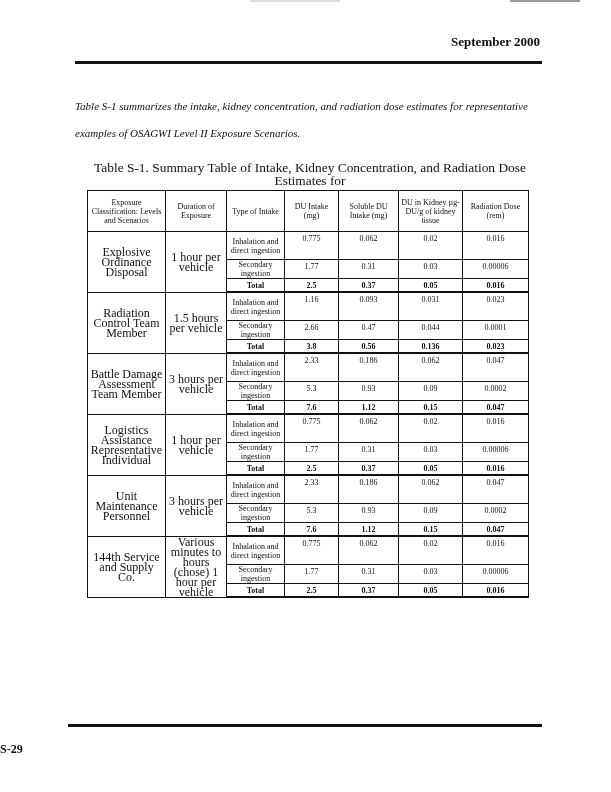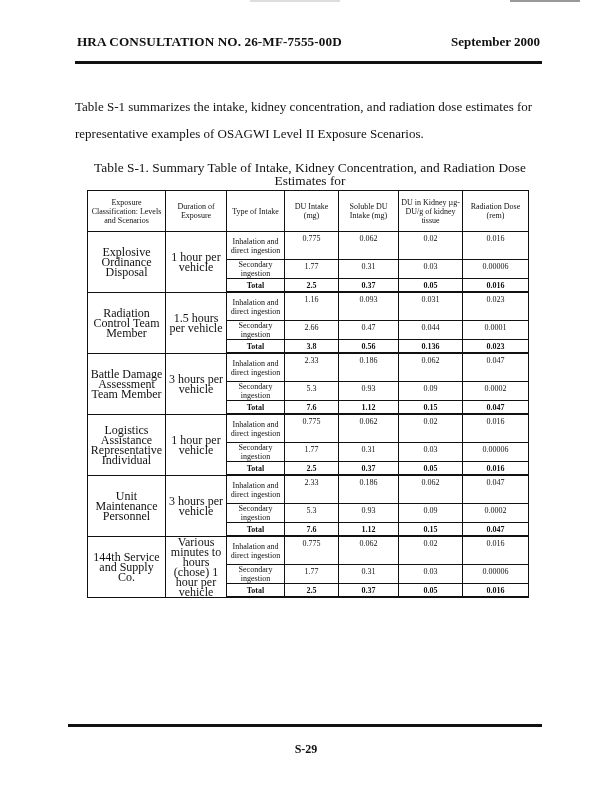--- a/index.html
+++ b/index.html
@@ -2,44 +2,43 @@
 <html><head>
 <meta charset="utf-8">
 <style>
   html, body { margin:0; padding:0; background:#ffffff; }
   body { width:611px; height:792px; position:relative; overflow:hidden;
          font-family:"Liberation Serif", "DejaVu Serif", serif; color:#111; }
   .header { position:absolute; left:77px; top:34px; width:463px; height:20px; }
   .header .title { position:absolute; left:0; top:0; font-weight:bold; font-size:13.2px; letter-spacing:0.1px; }
   .header .date { position:absolute; right:0; top:0; font-weight:bold; font-size:13px;text-align:center; }
   .rule-top { position:absolute; left:75px; top:61px; width:467px; height:3px; background:#111; }
-  .intro { position:absolute; left:75px; top:93px; width:470px; font-size:13px; line-height:27px; }
+  .intro { position:absolute; left:75px; top:93px; width:470px; font-size:11px; line-height:27px;font-style:italic; }
   .caption { position:absolute; left:70px; top:161px; width:480px; text-align:center; font-size:13.4px; line-height:13px; }
   table.t { position:absolute; left:87px; top:190px; width:441px; border-collapse:collapse;
             font-size:8px; line-height:9px; table-layout:fixed; }
   table.t td, table.t th { border:1px solid #111; text-align:center; vertical-align:middle; padding:0 2px; font-weight:normal; }
   table.t th { height:40px; }
   table.t td.num { vertical-align:top; padding-top:2px; }
   table.t tr.r-inh td.type { height:27px; }
   table.t tr.r-sec td { height:16px; }
   table.t tr.r-tot td { height:10px; font-weight:bold; border-bottom:2px solid #111; }
   table.t td.scen { font-size:12px; line-height:10px; }
   table.t tr.r-tot td.total-lbl { font-weight:bold; }
   .rule-bot { position:absolute; left:68px; top:724px; width:474px; height:3px; background:#111; }
-  .pagenum { position:absolute; left:13px; width:586px; top:742px; text-align:center; font-weight:bold; font-size:12px; }
+  .pagenum { position:absolute; left:0; width:586px; top:742px; font-weight:bold; font-size:12px; }
   .scanmark { position:absolute; top:0; height:2px; background:#bbb; }
 </style>
 </head>
 <body>
 
 <div class="scanmark" style="left:250px;width:90px;background:#ddd;"></div>
 <div class="scanmark" style="left:510px;width:70px;background:#999;"></div>
 
 <div class="header">
-  <span class="title">HRA CONSULTATION NO. 26-MF-7555-00D</span>
   <span class="date">September 2000</span>
 </div>
 <div class="rule-top"></div>
 
 <div class="intro">Table S-1 summarizes the intake, kidney concentration, and radiation dose estimates for representative examples of OSAGWI Level II Exposure Scenarios.</div>
 
 <div class="caption">
   <div>Table S-1.  Summary Table of Intake, Kidney Concentration, and Radiation Dose Estimates for</div>
 </div>
 

